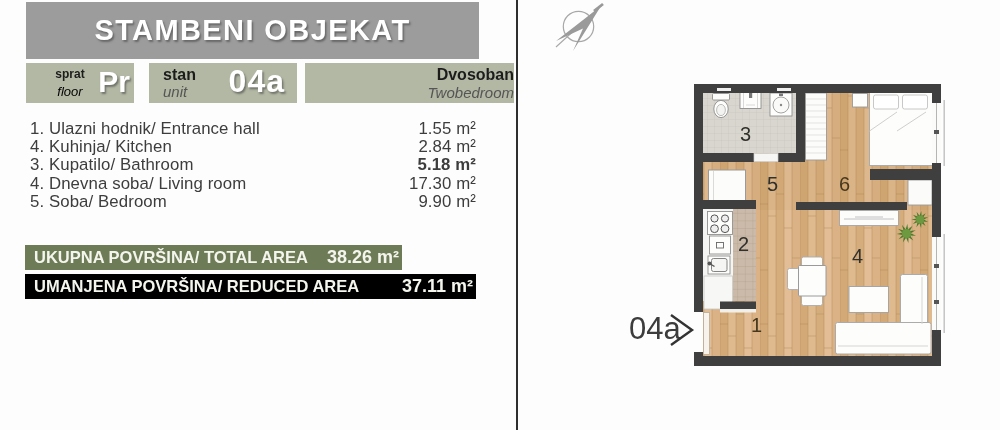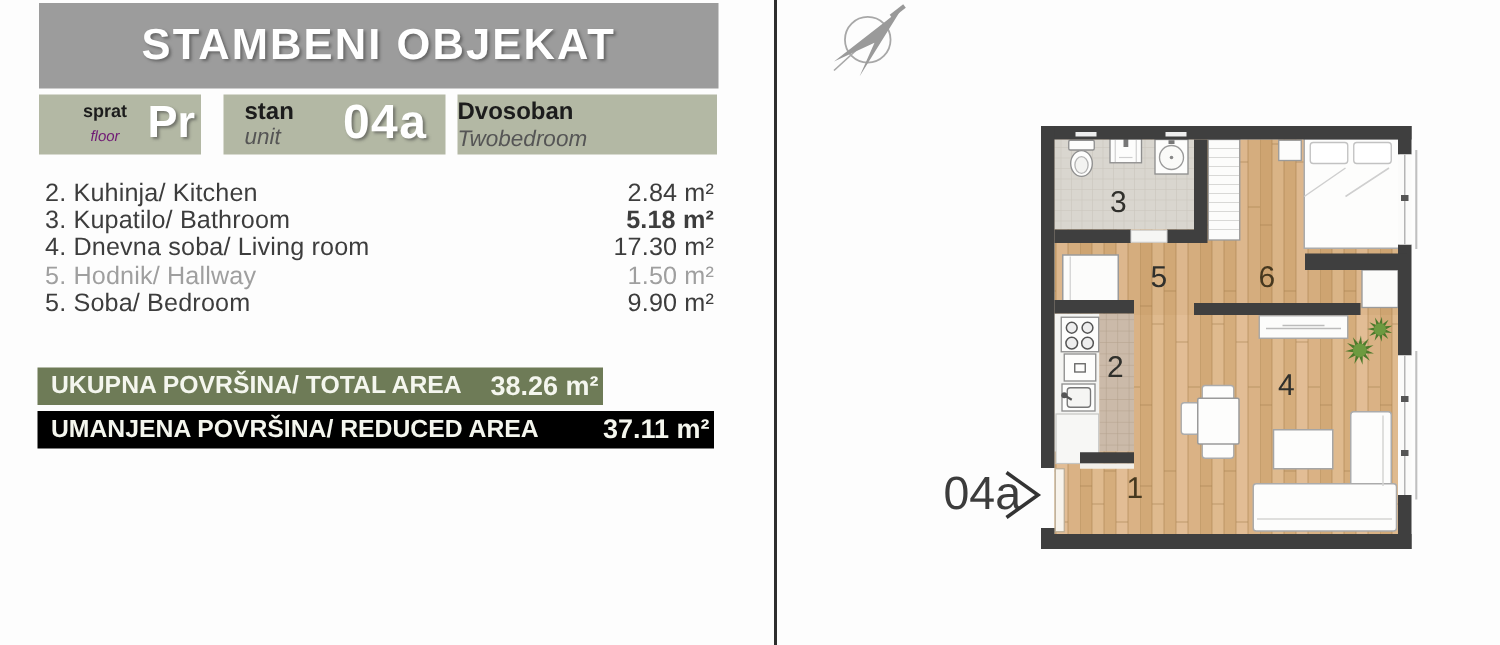--- a/index.html
+++ b/index.html
@@ -13,50 +13,50 @@
 
   <div class="abs" style="left:26px;top:2px;width:453px;height:57px;background:#9c9c9c;
        display:flex;align-items:center;justify-content:center;">
     <span style="color:#fff;font-weight:bold;font-size:29px;letter-spacing:1.4px;
           text-shadow:1.5px 1.5px 2px rgba(60,60,60,.55);">STAMBENI OBJEKAT</span>
   </div>
 
   <div class="abs" style="left:26px;top:63px;width:108px;height:40px;background:#b3b8a4;">
     <div class="abs" style="left:16px;top:3px;width:56px;text-align:center;">
       <div style="font-weight:bold;font-size:12px;color:#1c1c1c;line-height:17px;">sprat</div>
-      <div style="font-style:italic;font-size:10px;color:#701a75;line-height:17px;">floor</div>
+      <div style="font-style:italic;font-size:13px;color:#000000;line-height:17px;">floor</div>
     </div>
     <div class="abs" style="right:4px;top:2px;color:#fff;font-weight:bold;font-size:30px;
          text-shadow:1.5px 1.5px 2px rgba(60,60,60,.55);">Pr</div>
   </div>
 
   <div class="abs" style="left:149px;top:63px;width:148px;height:40px;background:#b3b8a4;">
     <div class="abs" style="left:14px;top:3px;width:52px;">
       <div style="font-weight:bold;font-size:16px;color:#1c1c1c;line-height:17px;">stan</div>
       <div style="font-style:italic;font-size:15px;color:#555;line-height:17px;">unit</div>
     </div>
     <div class="abs" style="right:12px;top:0px;color:#fff;font-weight:bold;font-size:32px;letter-spacing:1px;
          text-shadow:1.5px 1.5px 2px rgba(60,60,60,.55);">04a</div>
   </div>
 
-  <div class="abs" style="left:305px;top:63px;width:173px;height:40px;background:#b3b8a4;text-align:left;">
+  <div class="abs" style="left:305px;top:63px;width:173px;height:40px;background:#b3b8a4;text-align:right;padding-left:36px;">
     <div style="font-weight:bold;font-size:16px;color:#1c1c1c;line-height:18px;margin-top:3px;">Dvosoban</div>
     <div style="font-style:italic;font-size:15px;color:#555;line-height:17px;">Twobedroom</div>
   </div>
 
   <div class="abs" style="left:30px;top:119px;width:446px;font-size:16.8px;letter-spacing:0.1px;color:#3d3d3d;">
 
-
-    <div style="height:18.2px;position:relative;"><span>2. Kuhinja/ Kitchen</span><span style="position:absolute;right:0;">2.84 m²</span></div>
+    <div style="height:18.2px;position:relative;"><span>1. Ulazni hodnik/ Entrance hall</span><span style="position:absolute;right:0;">1.55 m²</span></div>
+
+    <div style="height:18.2px;position:relative;"><span>4. Kuhinja/ Kitchen</span><span style="position:absolute;right:0;">2.84 m²</span></div>
 
     <div style="height:18.2px;position:relative;"><span>3. Kupatilo/ Bathroom</span><span style="position:absolute;right:0;font-weight:bold;">5.18 m²</span></div>
 
     <div style="height:18.2px;position:relative;"><span>4. Dnevna soba/ Living room</span><span style="position:absolute;right:0;">17.30 m²</span></div>
 
-    <div style="height:18.2px;position:relative;color:#9f9f9f;"><span>5. Hodnik/ Hallway</span><span style="position:absolute;right:0;">1.50 m²</span></div>
 
     <div style="height:18.2px;position:relative;"><span>5. Soba/ Bedroom</span><span style="position:absolute;right:0;">9.90 m²</span></div>
   </div>
 
   <div class="abs" style="left:25px;top:245px;width:377px;height:25px;background:#6e7b57;color:#f4f6ee;
        font-weight:bold;font-size:16.5px;display:flex;align-items:center;">
     <span style="margin-left:9px;">UKUPNA POVRŠINA/ TOTAL AREA</span>
     <span style="position:absolute;right:3px;font-size:18px;">38.26 m²</span>
   </div>
 

